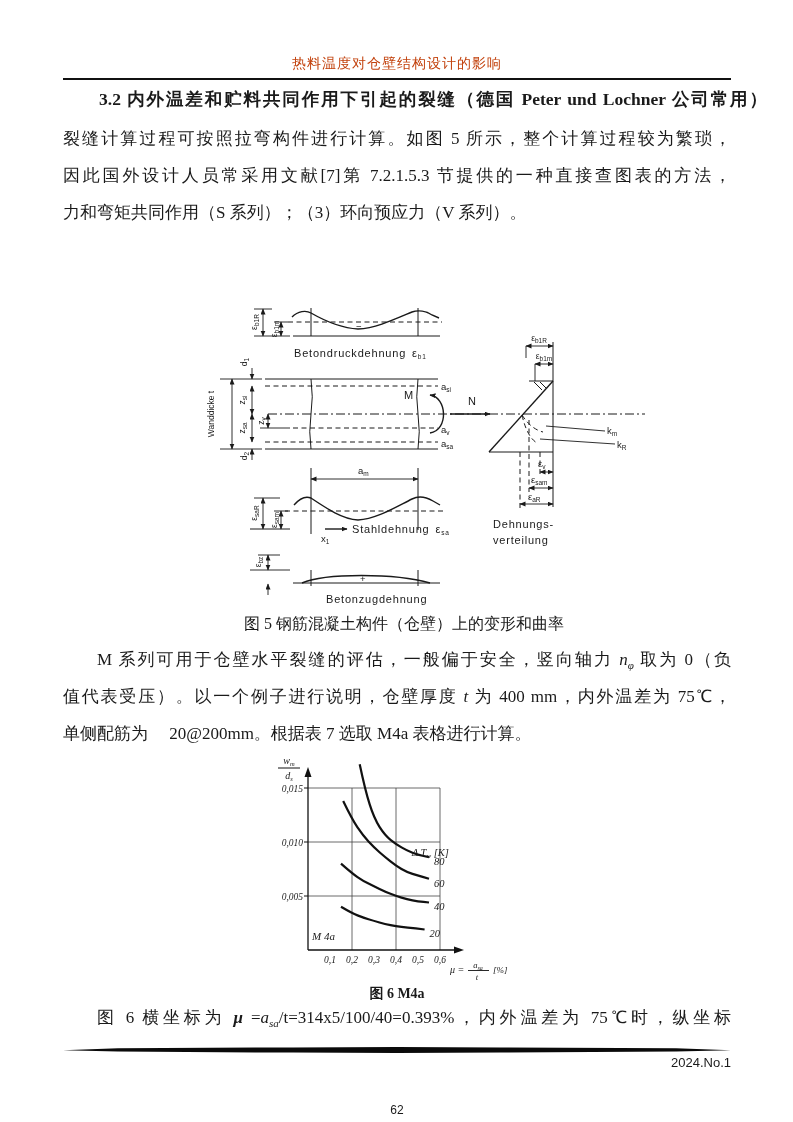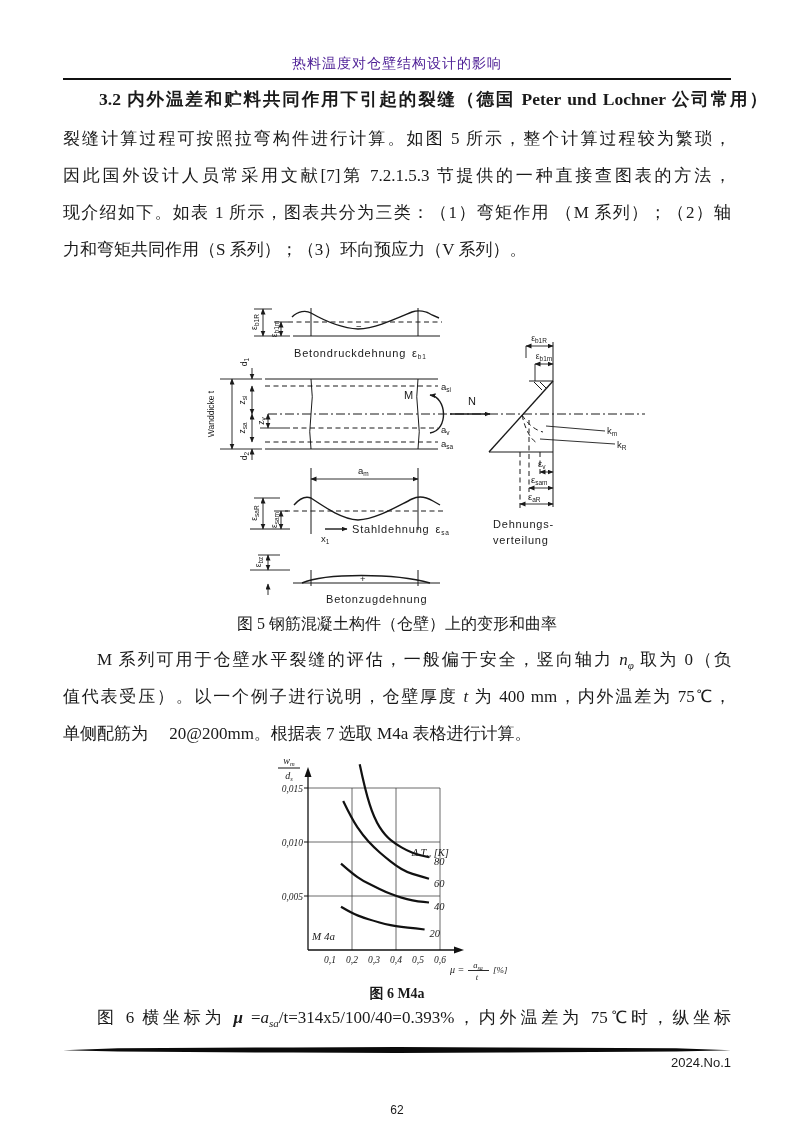--- a/index.html
+++ b/index.html
@@ -1,32 +1,32 @@
 <!DOCTYPE html>
 <html><head>
 <meta charset="utf-8">
 <style>
   html,body{margin:0;padding:0;background:#ffffff;}
   .page{position:relative;width:793px;height:1122px;background:#fff;overflow:hidden;
         font-family:"Liberation Serif",serif;color:#1a1a1a;}
   .abs{position:absolute;}
   .center{text-align:center;}
-  .running-head{left:63px;top:55px;width:668px;font-size:14px;letter-spacing:1px;color:#4c1d95;}
+  .running-head{left:63px;top:55px;width:668px;font-size:14px;letter-spacing:1px;color:#c2410c;}
   .head-rule{left:63px;top:78px;width:668px;height:2px;background:#111;}
   .sec-title{left:63px;top:87px;width:668px;font-size:17.5px;font-weight:bold;
              text-align:justify;text-align-last:justify;white-space:nowrap;margin-left:36px;}
   .para{left:63px;width:668px;font-size:17px;}
   .bline{line-height:37px;text-align:justify;text-align-last:justify;height:37px;overflow:visible;}
   .bline.last{text-align-last:left;}
   .bline.indent{text-indent:34px;}
   .i{font-style:italic;}
   .bi{font-style:italic;font-weight:bold;}
   .isub{font-style:italic;font-size:0.65em;vertical-align:sub;}
   .sym{font-style:normal;}
-  .cap5{left:63px;top:614px;width:668px;font-size:16px;}
+  .cap5{left:70px;top:614px;width:668px;font-size:16px;}
   .cap6{left:63px;top:985px;width:668px;font-size:14px;font-weight:600;}
   .footer-bar{left:63px;top:1047px;}
   .page-num{left:63px;top:1103px;width:668px;font-family:"Liberation Sans",sans-serif;font-size:12px;}
   .issue{left:63px;top:1055px;width:668px;text-align:right;font-family:"Liberation Sans",sans-serif;font-size:13px;}
   
   svg text{fill:#1a1a1a;}
   .fg{stroke:#1a1a1a;fill:none;}
   .fg2{stroke:#1a1a1a;fill:none;stroke-width:1.4;}
   .dash{stroke-dasharray:5,3.5;}
   .ddot{stroke-dasharray:9,3,2,3;}
@@ -47,21 +47,20 @@
 
 <div class="page">
 
   <div class="abs center running-head">热料温度对仓壁结构设计的影响</div>
   <div class="abs head-rule"></div>
   <div class="abs sec-title">3.2 内外温差和贮料共同作用下引起的裂缝（德国 Peter und Lochner 公司常用）</div>
 
   <div class="abs para" style="top:120px;">
     <div class="bline"><span>裂缝计算过程可按照拉弯构件进行计算。如图 5 所示，整个计算过程较为繁琐，</span></div>
     <div class="bline"><span>因此国外设计人员常采用文献[7]第 7.2.1.5.3 节提供的一种直接查图表的方法，</span></div>
-    <div class="bline"><span>现介绍如下。如表 1 所示，图表共分为三类：（1）弯矩作用 （M 系列）；（2）轴</span></div>
     <div class="bline last"><span>力和弯矩共同作用（S 系列）；（3）环向预应力（V 系列）。</span></div>
   </div>
 
   <svg class="abs" style="left:190px;top:302px;" width="465" height="312" viewBox="0 0 465 312">
     <defs>
       <marker id="ah" markerWidth="7" markerHeight="7" refX="5.5" refY="2.5" orient="auto" markerUnits="userSpaceOnUse">
         <path d="M0,0 L6,2.5 L0,5 Z" fill="#1a1a1a"></path>
       </marker>
       <marker id="ahs" markerWidth="7" markerHeight="7" refX="5.5" refY="2.5" orient="auto-start-reverse" markerUnits="userSpaceOnUse">
         <path d="M0,0 L6,2.5 L0,5 Z" fill="#1a1a1a"></path>

